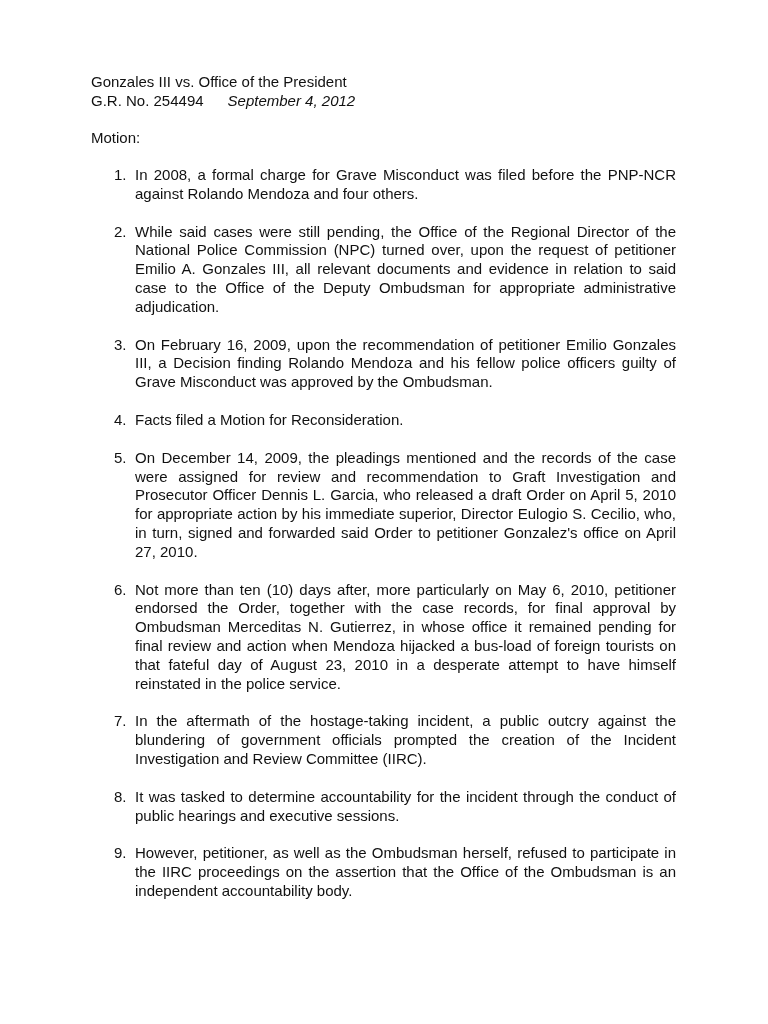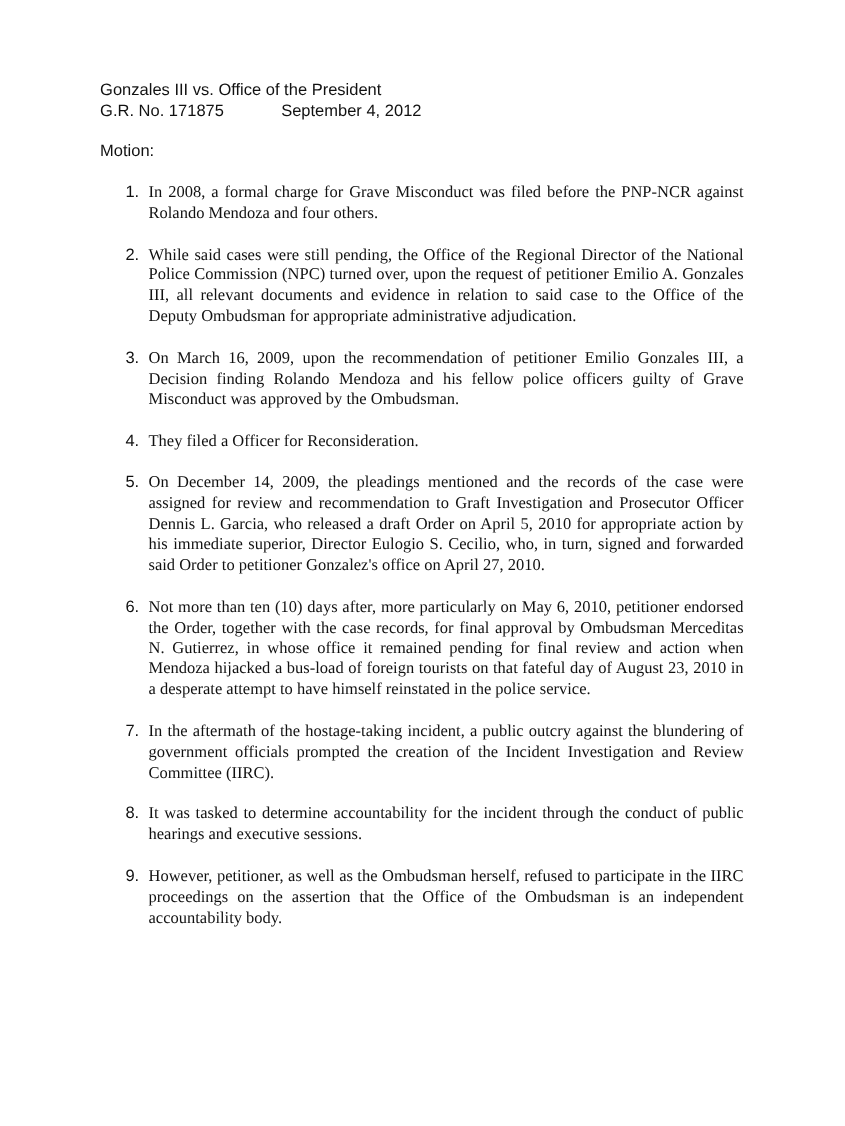--- a/index.html
+++ b/index.html
@@ -27,21 +27,22 @@
     left: 91px;
     top: 56px;
     font-size: 15px;
     line-height: 19px;
   }
   .header-line {
     white-space: pre;
   }
   .header-line .date {
     display: inline-block;
-    margin-left: 52px;
+    margin-left: 24px;
+    font-style: italic;
   }
   .facts-label {
     position: absolute;
     left: 91px;
     top: 112px;
     font-size: 15px;
     line-height: 19px;
   }
   .facts-list {
     position: absolute;
@@ -60,51 +61,50 @@
     text-align: justify;
     margin-bottom: 19px;
   }
   .fact-num {
     position: absolute;
     left: 0;
     top: 0;
   }
   .fact-text {
     display: block;
-    font-family: Liberation Serif, serif;
   }
 </style>
 </head>
 <body>
 
 <div class="page">
 
   <div class="header">
     <div class="header-line">Gonzales III vs. Office of the President</div>
-    <div class="header-line"><span>G.R. No. 171875</span><span class="date">September 4, 2012</span></div>
+    <div class="header-line"><span>G.R. No. 254494</span><span class="date">September 4, 2012</span></div>
   </div>
 
   <div class="facts-label">Motion:</div>
 
   <ol class="facts-list">
     <li class="fact">
       <span class="fact-num">1.</span>
       <span class="fact-text">In 2008, a formal charge for Grave Misconduct was filed before the PNP-NCR against Rolando Mendoza and four others.</span>
     </li>
     <li class="fact">
       <span class="fact-num">2.</span>
       <span class="fact-text">While said cases were still pending, the Office of the Regional Director of the National Police Commission (NPC) turned over, upon the request of petitioner Emilio A. Gonzales III, all relevant documents and evidence in relation to said case to the Office of the Deputy Ombudsman for appropriate administrative adjudication.</span>
     </li>
     <li class="fact">
       <span class="fact-num">3.</span>
-      <span class="fact-text">On March 16, 2009, upon the recommendation of petitioner Emilio Gonzales III, a Decision finding Rolando Mendoza and his fellow police officers guilty of Grave Misconduct was approved by the Ombudsman.</span>
+      <span class="fact-text">On February 16, 2009, upon the recommendation of petitioner Emilio Gonzales III, a Decision finding Rolando Mendoza and his fellow police officers guilty of Grave Misconduct was approved by the Ombudsman.</span>
     </li>
     <li class="fact">
       <span class="fact-num">4.</span>
-      <span class="fact-text">They filed a Officer for Reconsideration.</span>
+      <span class="fact-text">Facts filed a Motion for Reconsideration.</span>
     </li>
     <li class="fact">
       <span class="fact-num">5.</span>
       <span class="fact-text">On December 14, 2009, the pleadings mentioned and the records of the case were assigned for review and recommendation to Graft Investigation and Prosecutor Officer Dennis L. Garcia, who released a draft Order on April 5, 2010 for appropriate action by his immediate superior, Director Eulogio S. Cecilio, who, in turn, signed and forwarded said Order to petitioner Gonzalez's office on April 27, 2010.</span>
     </li>
     <li class="fact">
       <span class="fact-num">6.</span>
       <span class="fact-text">Not more than ten (10) days after, more particularly on May 6, 2010, petitioner endorsed the Order, together with the case records, for final approval by Ombudsman Merceditas N. Gutierrez, in whose office it remained pending for final review and action when Mendoza hijacked a bus-load of foreign tourists on that fateful day of August 23, 2010 in a desperate attempt to have himself reinstated in the police service.</span>
     </li>
     <li class="fact">

